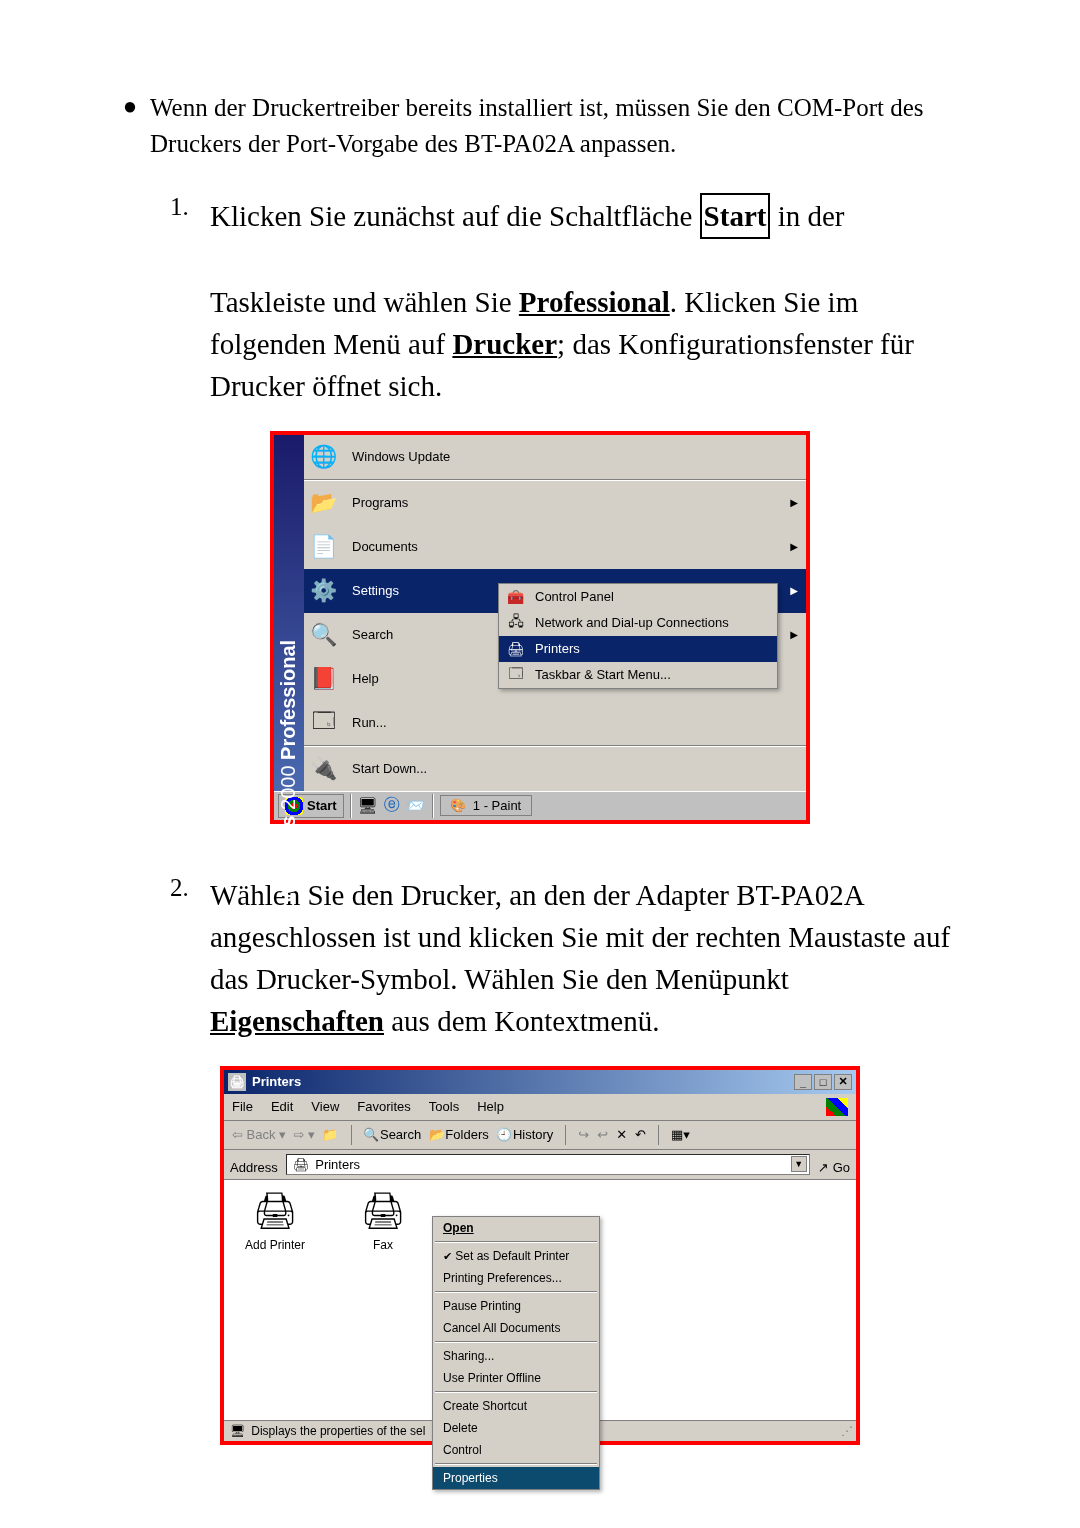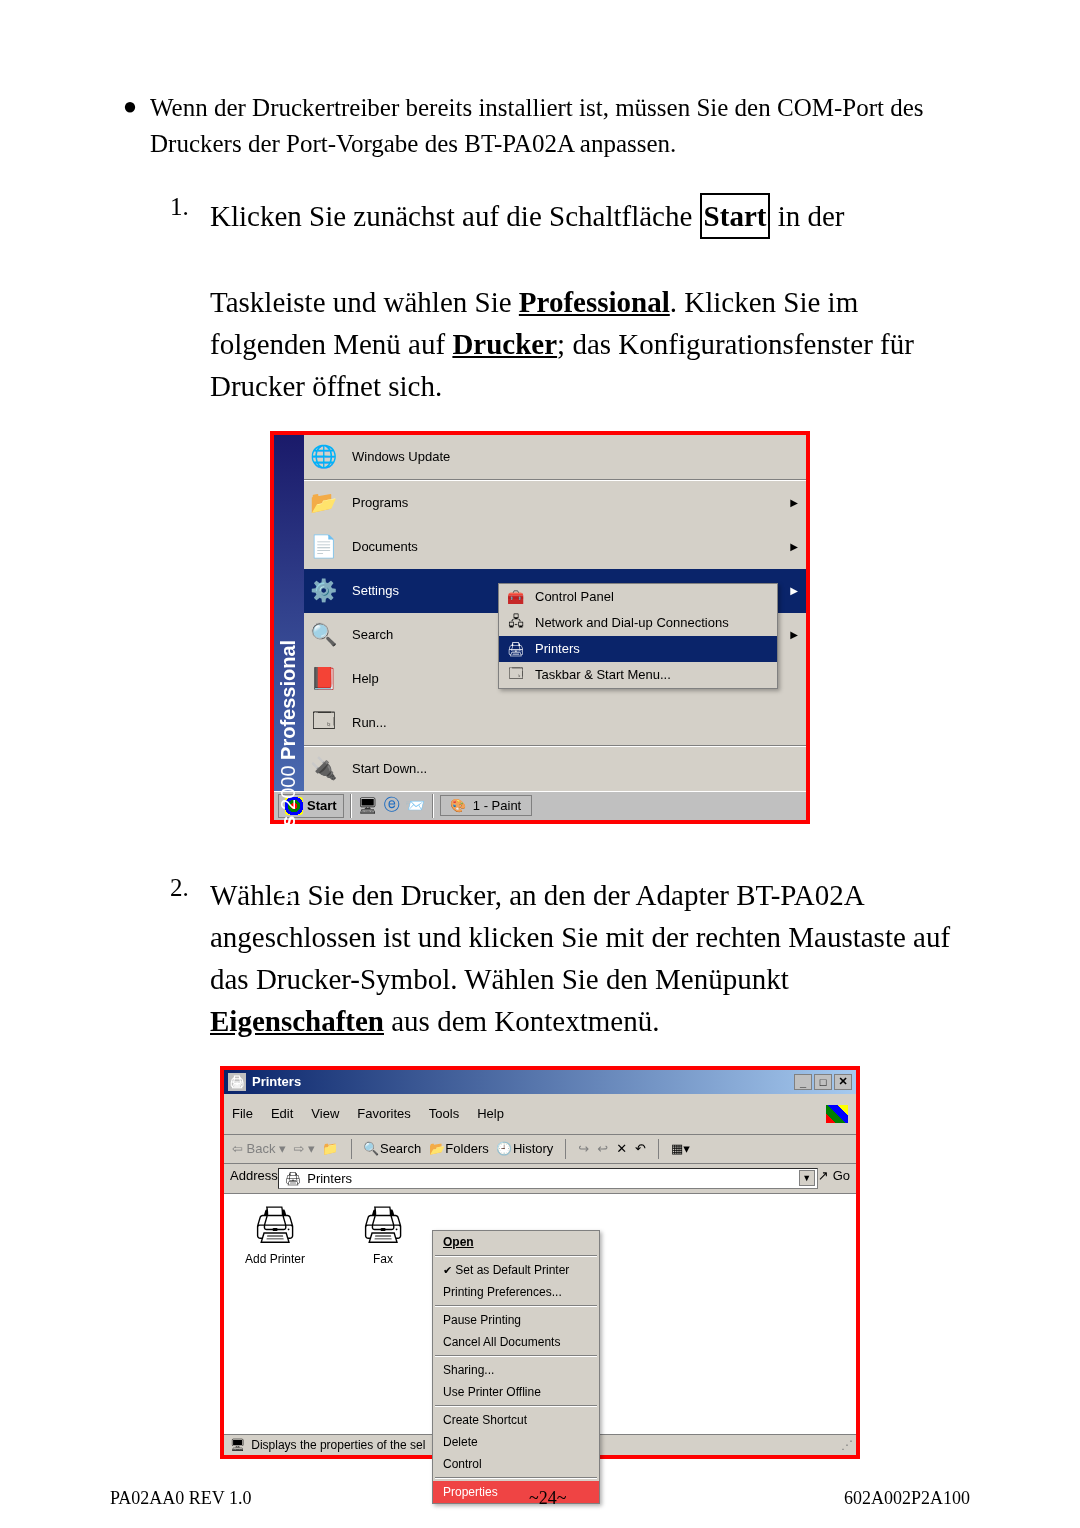--- a/index.html
+++ b/index.html
@@ -40,35 +40,35 @@
   .s1-tb-sep { width: 2px; height: 24px; border-left: 1px solid #808080; border-right: 1px solid #fff; margin: 0 2px; }
   .s1-tb-icon { width: 20px; height: 20px; display: flex; align-items: center; justify-content: center; font-size: 16px; }
   .s1-task { border: 1px solid #808080; background: #c0c0c0; padding: 2px 10px; font-size: 13px; display: flex; align-items: center; gap: 6px; }
 
   
   .s2 { width: 640px; background: #d4d0c8; font-family: Tahoma, sans-serif; font-size: 13px; }
   .s2-title { background: linear-gradient(to right, #0a246a, #a6caf0); color: #fff; display: flex; align-items: center; padding: 3px 4px; font-weight: bold; }
   .s2-title-icon { width: 18px; height: 18px; background: #c0c0c0; margin-right: 6px; display: flex; align-items: center; justify-content: center; font-size: 12px; }
   .s2-title-btns { margin-left: auto; display: flex; gap: 2px; }
   .s2-tbtn { width: 18px; height: 16px; background: #c0c0c0; border: 1px solid #808080; display: flex; align-items: center; justify-content: center; font-size: 11px; font-weight: bold; color: #000; }
-  .s2-menubar { display: flex; gap: 18px; padding: 11px 8px; background: #d4d0c8; border-bottom: 1px solid #808080; align-items: center; }
+  .s2-menubar { display: flex; gap: 18px; padding: 4px 8px; background: #d4d0c8; border-bottom: 1px solid #808080; align-items: center; }
   .s2-menubar .winlogo { margin-left: auto; width: 22px; height: 18px; background: linear-gradient(45deg,#ff0000 25%,#008000 25% 50%,#0000ff 50% 75%,#ffff00 75%); }
   .s2-toolbar { display: flex; align-items: center; gap: 8px; padding: 4px 8px; border-bottom: 1px solid #808080; font-size: 13px; }
   .s2-tool-sep { width: 1px; height: 20px; background: #808080; margin: 0 4px; }
-  .s2-address { display: flex; align-items: flex-start; gap: 0; padding: 4px 6px; border-bottom: 1px solid #808080; }
+  .s2-address { display: flex; align-items: flex-end; gap: 8px; padding: 4px 6px; border-bottom: 1px solid #808080; }
   .s2-addr-input { flex: 1; background: #fff; border: 1px inset #808080; padding: 2px 6px; display: flex; align-items: center; gap: 6px; position: relative; }
   .s2-addr-dd { position: absolute; right: 2px; width: 16px; height: 16px; background: #d4d0c8; border: 1px solid #808080; display: flex; align-items: center; justify-content: center; font-size: 9px; }
   .s2-go { display: flex; align-items: center; gap: 4px; }
   .s2-client { background: #fff; min-height: 240px; display: flex; align-items: flex-start; padding: 10px 12px; gap: 30px; position: relative; }
   .s2-pitem { display: flex; flex-direction: column; align-items: center; gap: 6px; width: 78px; font-size: 12px; text-align: center; }
   .s2-picon { font-size: 36px; }
   .s2-context { position: absolute; left: 208px; top: 36px; width: 168px; background: #d4d0c8; border: 1px solid #808080; box-shadow: 2px 2px 4px rgba(0,0,0,0.3); font-size: 12px; }
   .s2-citem { padding: 4px 10px; }
   .s2-citem.bold { font-weight: bold; text-decoration: underline; }
-  .s2-citem.hl { background: #ef4444; color: #fff; }
+  .s2-citem.hl { background: #0c4a6e; color: #fff; }
   .s2-csep { border-top: 1px solid #808080; border-bottom: 1px solid #fff; margin: 2px 2px; }
   .s2-chk::before { content: "✔ "; font-size: 11px; }
   .s2-status { background: #d4d0c8; border-top: 1px solid #808080; padding: 3px 6px; font-size: 12px; display: flex; align-items: center; gap: 6px; }
   .s2-grip { margin-left: auto; color: #808080; letter-spacing: -3px; }
   .gray { color: #808080; }
 </style>
 </head>
 <body>
 
 <div class="page">
@@ -258,19 +258,14 @@
         <div class="s2-citem hl">Properties</div>
       </div>
     </div>
     <div class="s2-status">
       <span>🖥</span>
       <span>Displays the properties of the sel</span>
       <span class="s2-grip">⋰</span>
     </div>
   </div>
 
-  <div class="footer">
-    <span>PA02AA0   REV 1.0</span>
-    <span>~24~</span>
-    <span>602A002P2A100</span>
-  </div>
 
 </div>
 
 </body></html>

